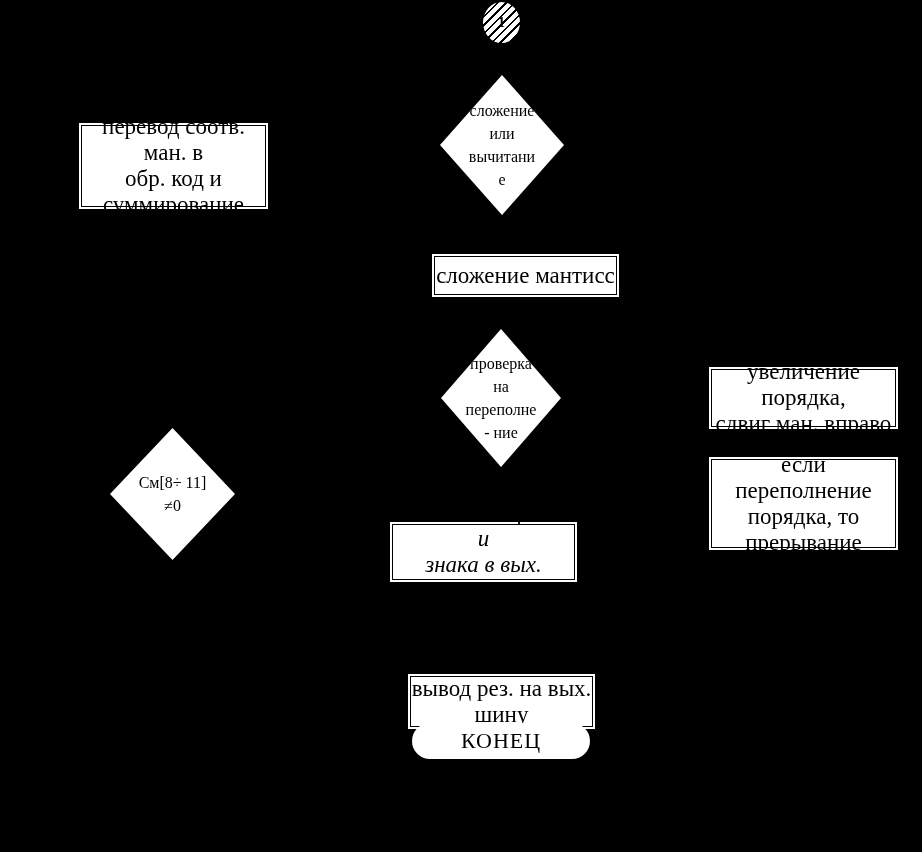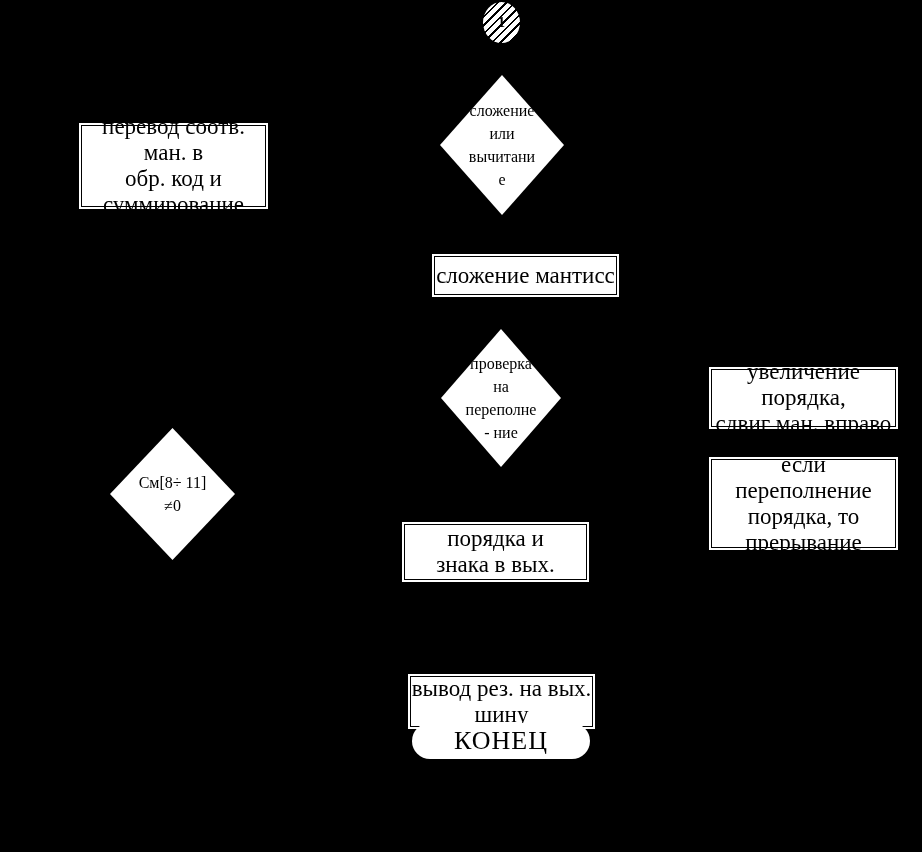--- a/index.html
+++ b/index.html
@@ -16,38 +16,38 @@
     background:#ffffff;border:1px solid #000000;box-shadow:0 0 0 2px #ffffff;
     font-size:23px;line-height:26px;
   }
   .diamond{
     background:#ffffff;
     clip-path:polygon(50% 0,100% 50%,50% 100%,0 50%);
     font-size:16px;line-height:23px;
   }
   .terminator{
     background:#ffffff;border-radius:18px;
-    font-size:26px;line-height:1;letter-spacing:1px;
+    font-size:22px;line-height:1;letter-spacing:1px;
   }
   .connector{
     background:repeating-linear-gradient(135deg,#ffffff 0 4px,#000000 4px 6px);
     border-radius:50%;
     font-size:14px;line-height:1;font-weight:bold;
   }
   
   #n-start      {left:483px;top:2px;width:37px;height:41px;}
   #n-d-addsub   {left:440px;top:75px;width:124px;height:140px;}
   #n-b-revcode  {left:81px;top:125px;width:183px;height:80px;}
   #n-b-direct   {left:81px;top:250px;width:184px;height:83px;}
   #n-b-addmant  {left:388px;top:256px;width:181px;height:37px;margin-left:46px;}
   #n-d-overflow {left:441px;top:329px;width:120px;height:138px;}
   #n-b-incorder {left:711px;top:369px;width:183px;height:56px;}
   #n-b-interrupt{left:711px;top:459px;width:183px;height:87px;}
   #n-d-sm       {left:110px;top:428px;width:125px;height:132px;}
-  #n-b-outreg   {left:404px;top:524px;width:181px;height:54px;}
+  #n-b-outreg   {left:392px;top:524px;width:181px;height:54px;font-style:italic;}
   #n-b-normal   {left:81px;top:614px;width:183px;height:56px;}
   #n-b-outbus   {left:410px;top:676px;width:181px;height:49px;}
   #n-end        {left:412px;top:723px;width:178px;height:36px;}
 </style>
 </head>
 <body>
 
 <div class="stage">
 
   <div id="n-start" class="node connector">1</div>

